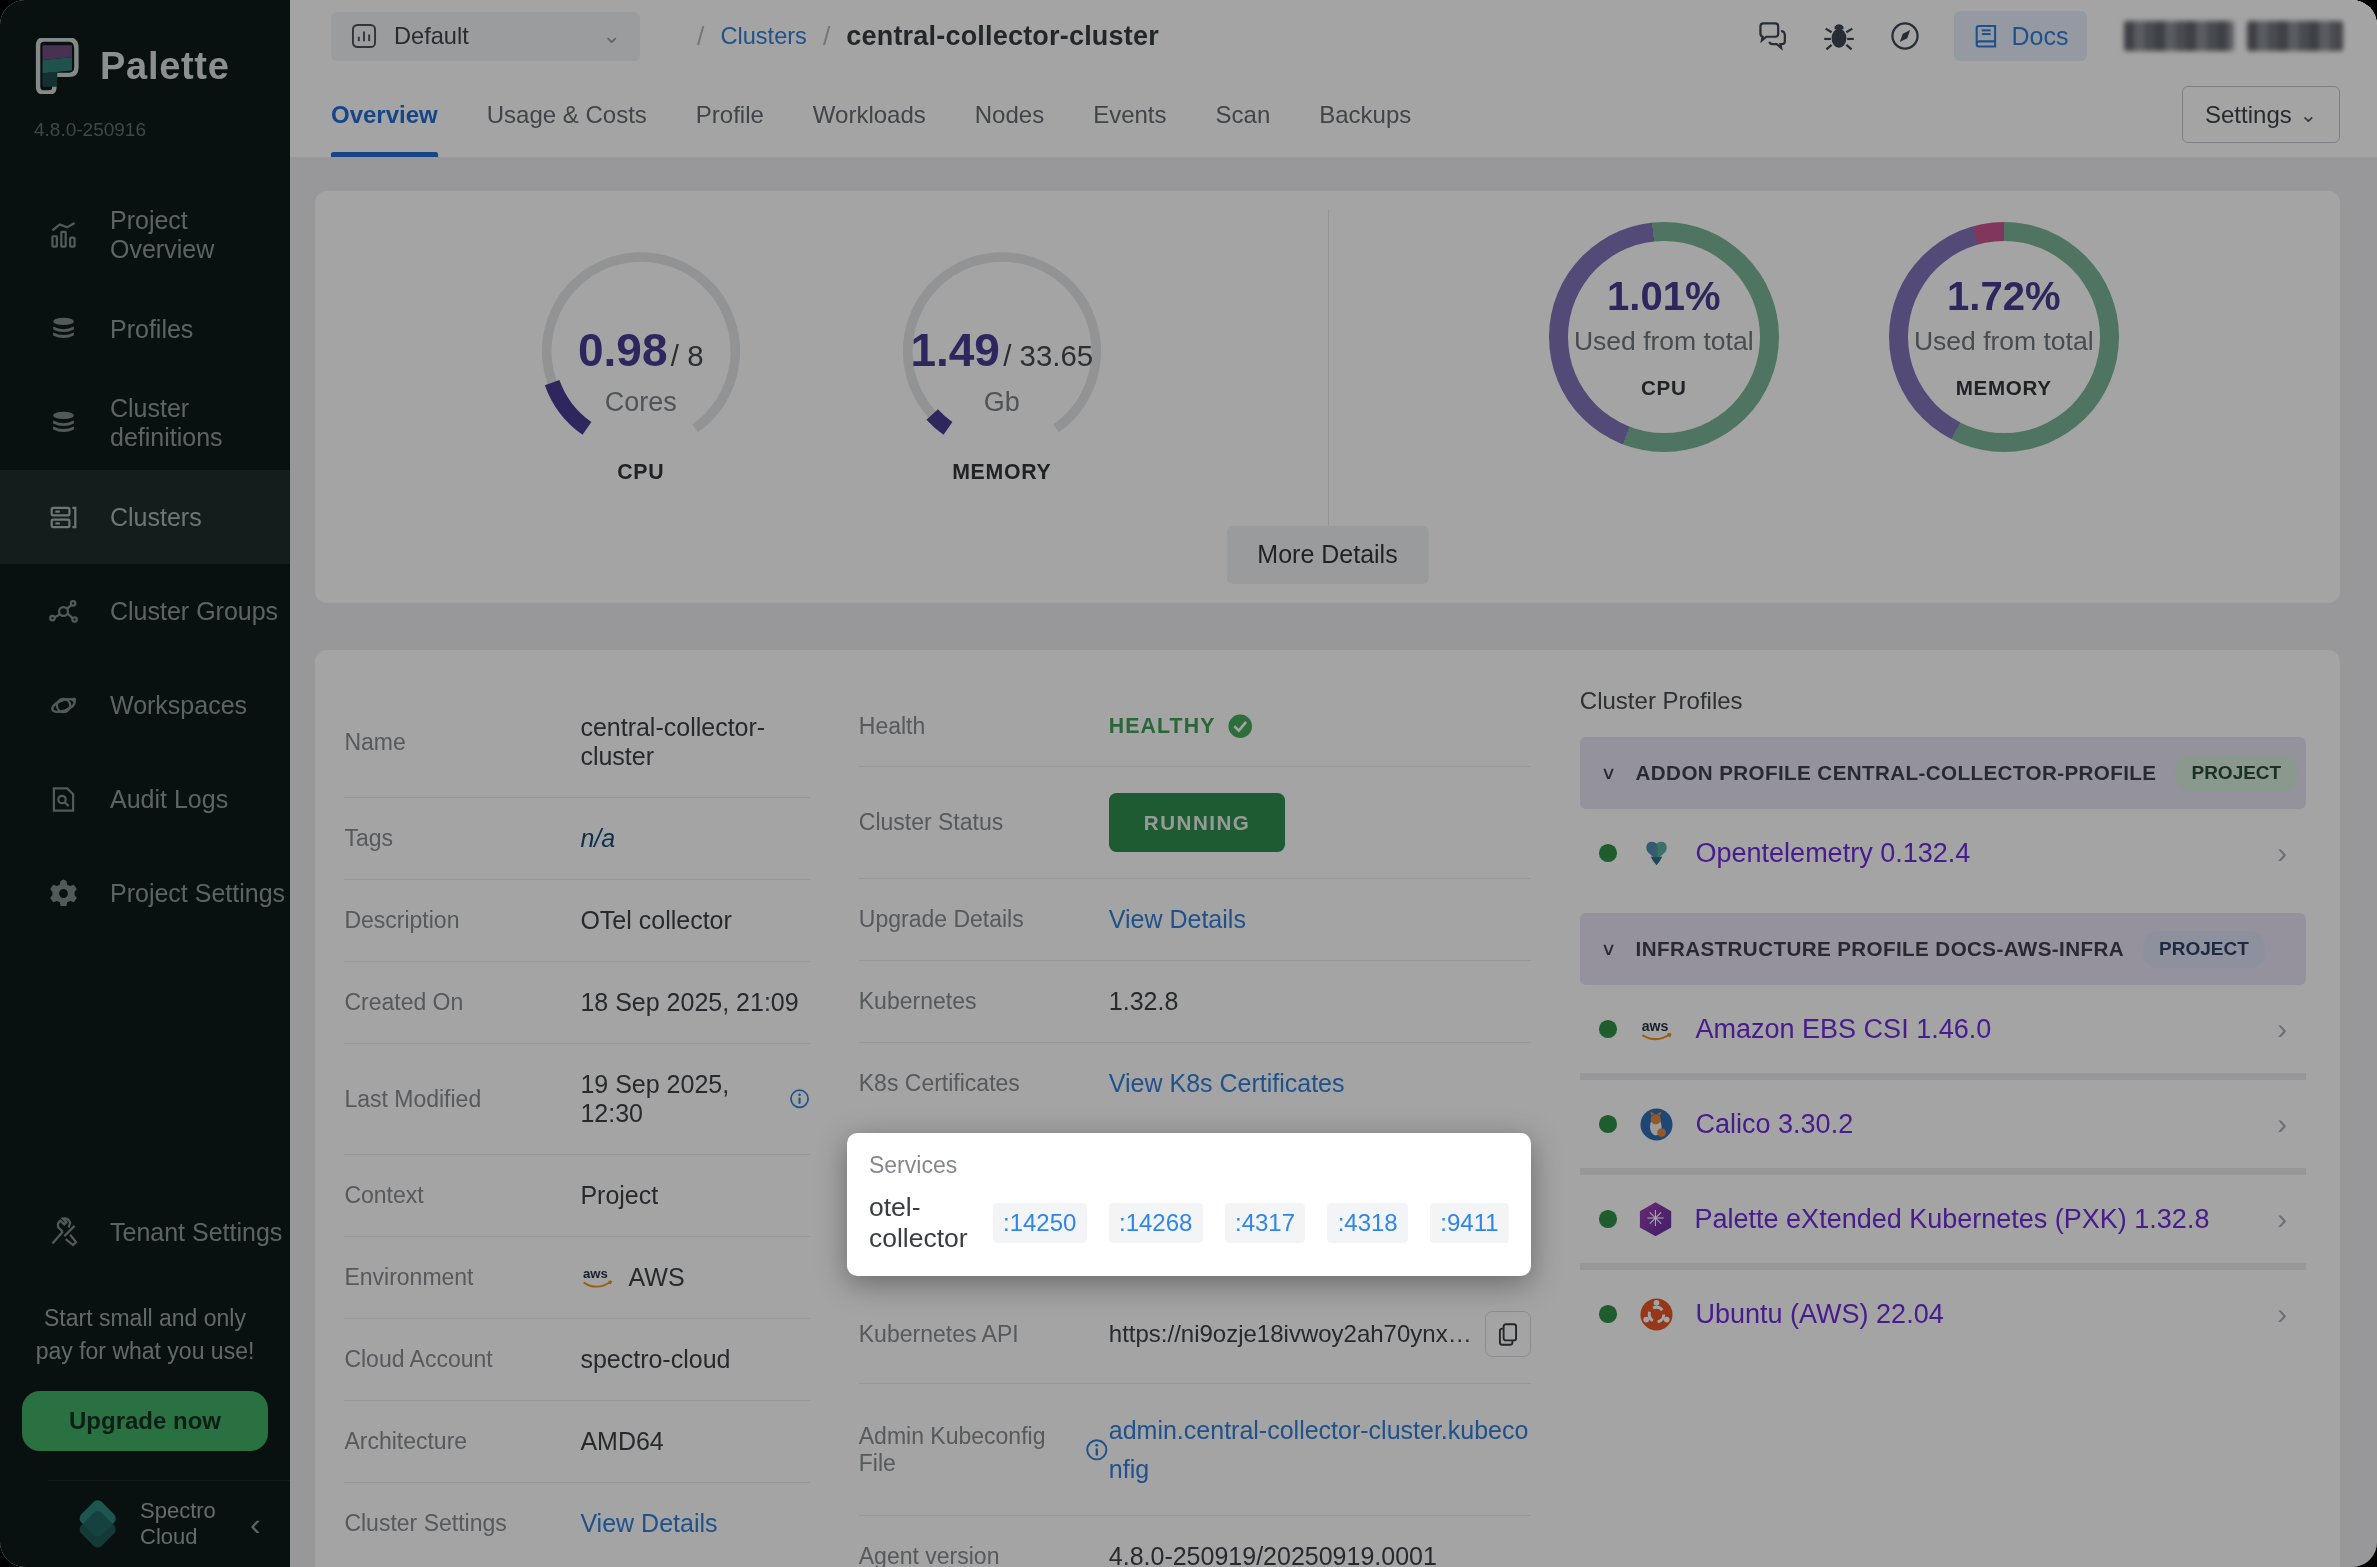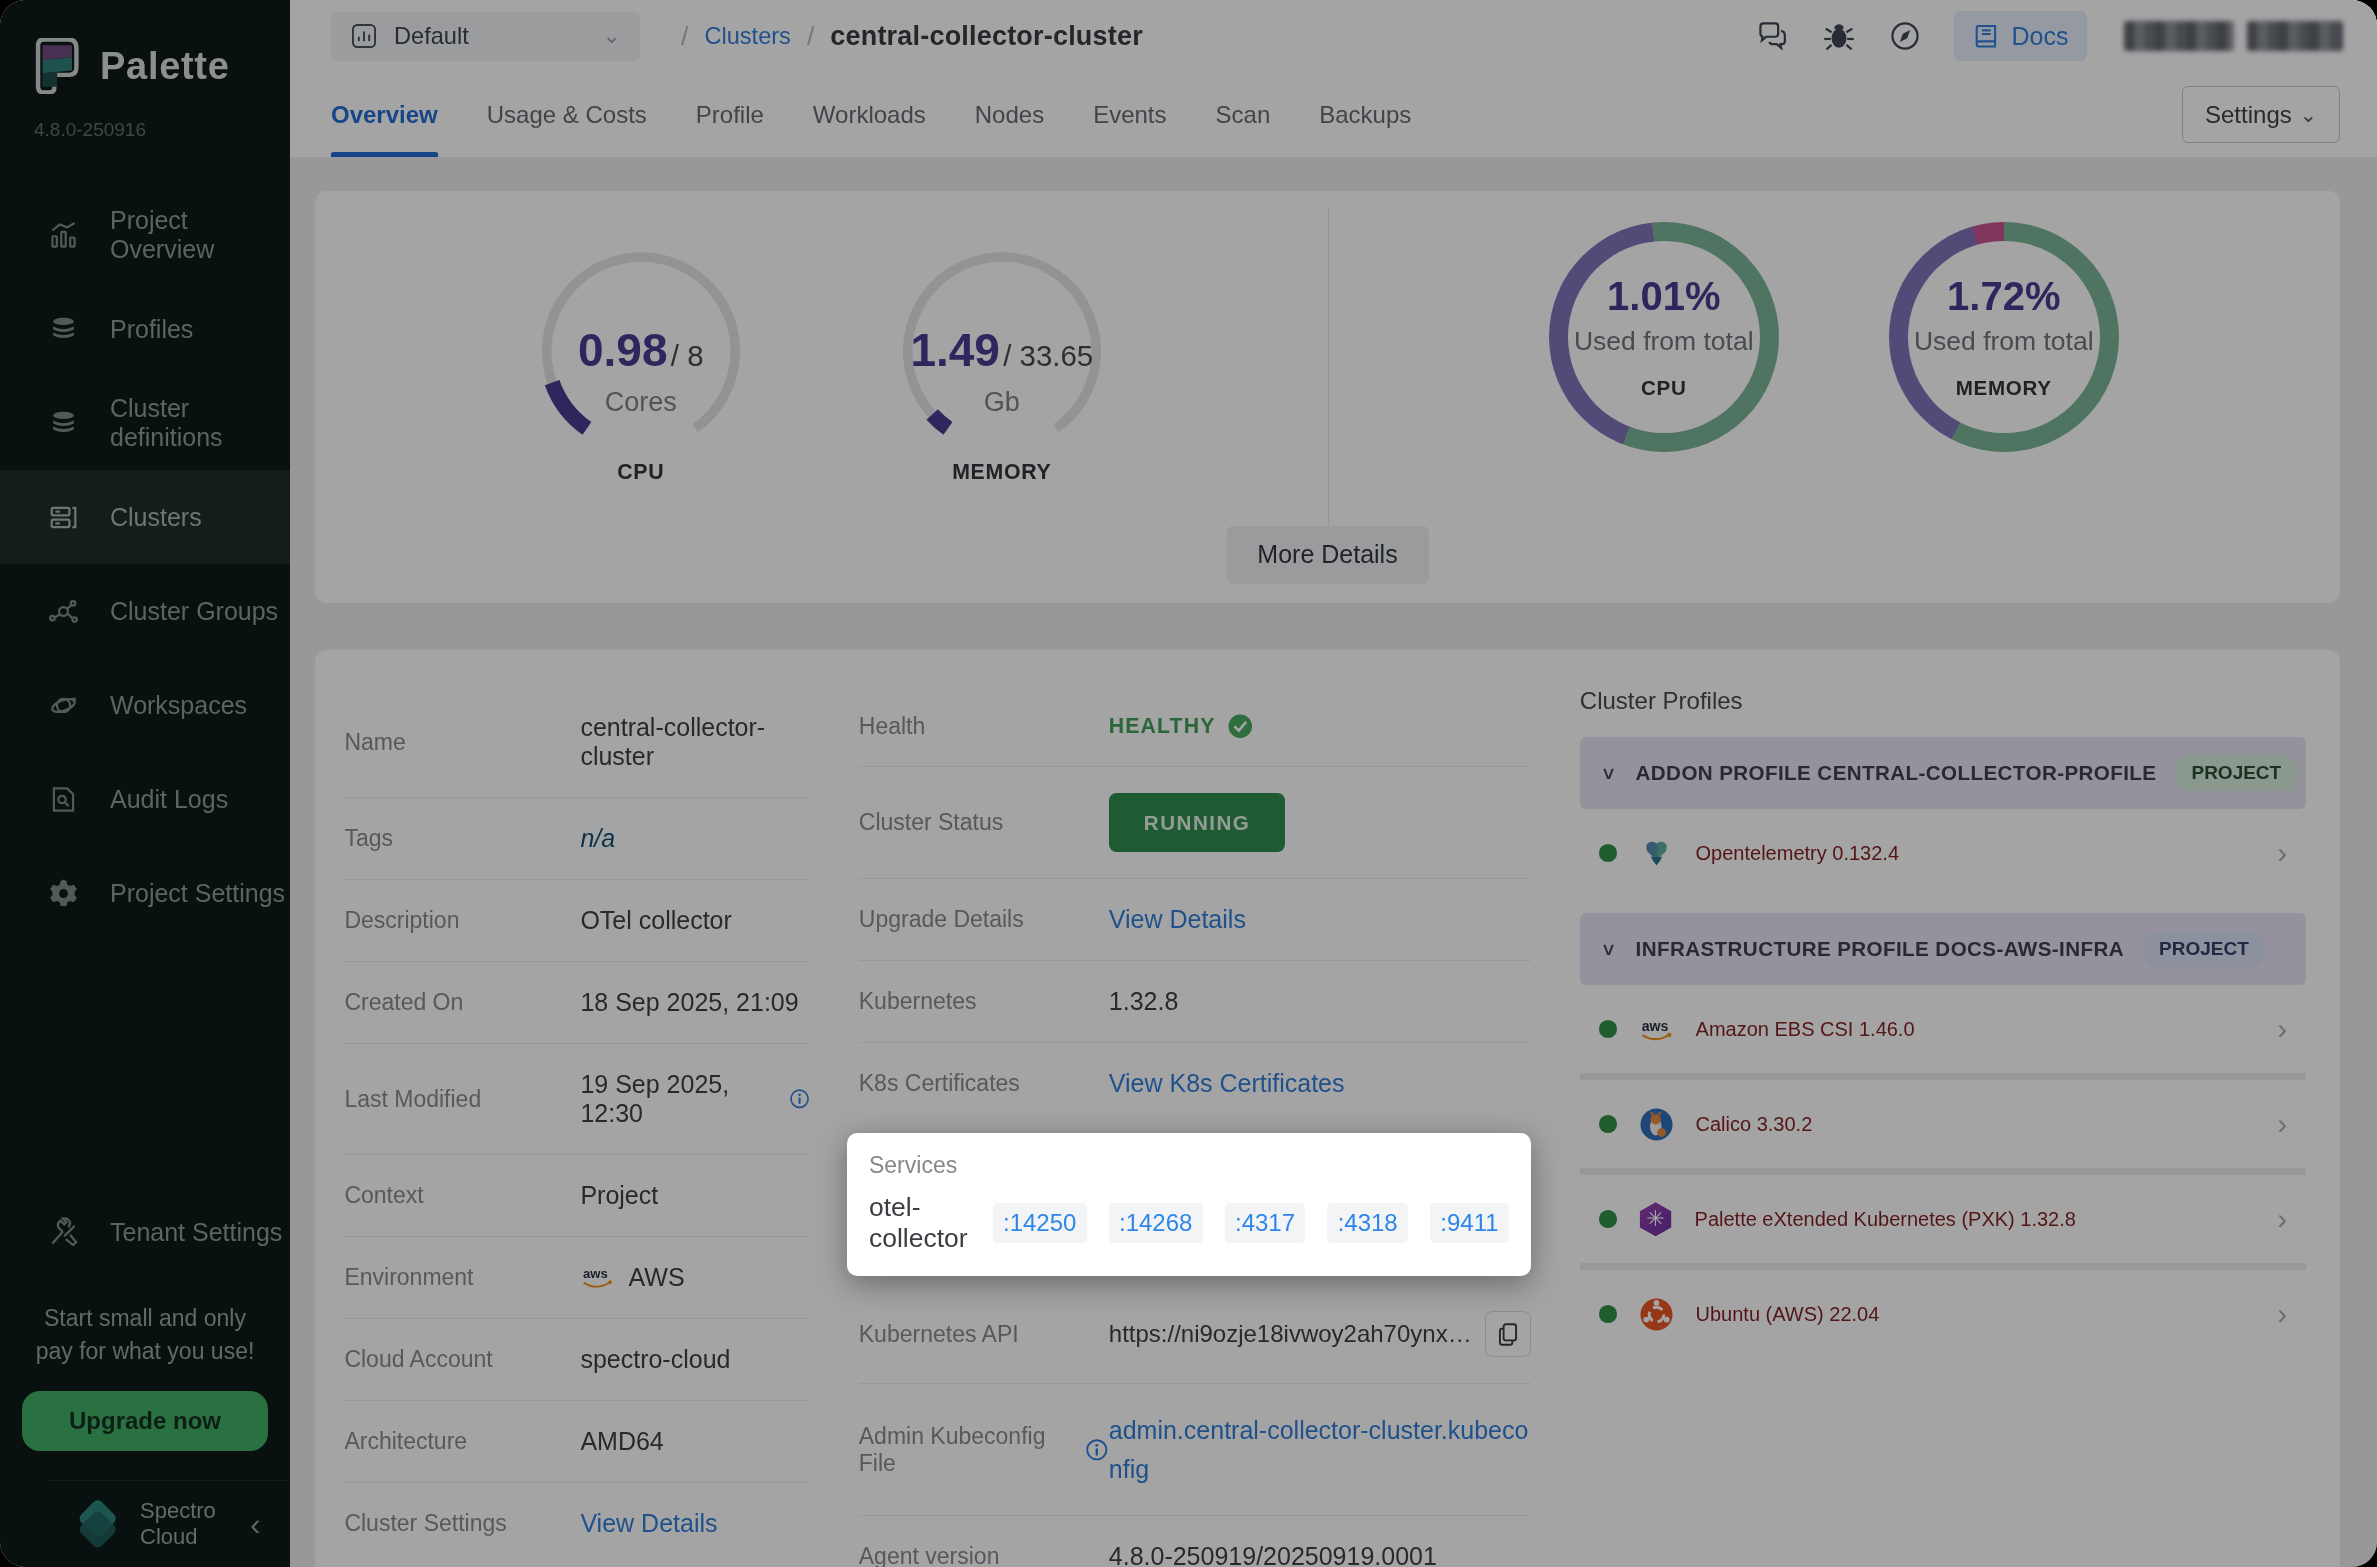--- a/index.html
+++ b/index.html
@@ -26,21 +26,21 @@
   .sidebar-footer { border-top:1.5px solid rgba(255,255,255,0.07); height:87px; display:flex; align-items:center; padding:0 29.4px 0 32px; gap:19px;margin-left:48px; }
   .sc-logo { width:41px; height:41px; position:relative; }
   .sc-logo i { position:absolute; width:29.4px; height:29.4px; border-radius:5.9px; transform:rotate(45deg); }
   .sc-logo i:nth-child(1){ left:2.9px; top:0; background:#2e8f86; opacity:.9; }
   .sc-logo i:nth-child(2){ left:2.9px; top:11.8px; background:#1d5f5a; opacity:.9; }
   .sc-name { font-size:22px; line-height:1.2; color:#9aa6a2; }
   .collapse { margin-left:auto; font-size:32px; color:#8e9a96; cursor:pointer; }
 
   
   .main { flex:1; display:flex; flex-direction:column; position:relative; min-width:0; }
-  .topbar { background:#fff; height:72px; display:flex; align-items:center; padding:0 34px 0 41px; gap:0; }
+  .topbar { background:#fff; height:72px; display:flex; align-items:center; padding:0 34px 0 41px; gap:16px; }
   .proj-select { width:309px; background:#f1f2f4; border-radius:5.9px; height:49px; display:flex; align-items:center; padding:0 19px; gap:16px; cursor:pointer; }
   .proj-select .lbl { font-size:23.6px; color:#3c4146; }
   .proj-select .chev { margin-left:auto; color:#9aa0a6; font-size:22px; }
   .crumb { display:flex; align-items:center; gap:16px; margin-left:41px; }
   .crumb .sep { color:#b4b8bc; font-size:26.5px; font-weight:300; }
   .crumb a { color:#2e7cd6; font-size:23.6px; text-decoration:none; }
   .crumb .title { color:#35393d; font-size:27px; font-weight:bold; letter-spacing:0.2px; }
   .topbar-right { margin-left:auto; display:flex; align-items:center; gap:32px; }
   .tb-icon { width:34px; height:34px; cursor:pointer; }
   .docs-btn { display:flex; align-items:center; gap:11.8px; background:#e7eefb; border-radius:5.9px; padding:10.3px 19px; cursor:pointer; }
@@ -113,21 +113,21 @@
   .cp-header.infra { background:#e8e1f2; }
   .cp-chev { font-size:22px; color:#3b3f46; transform:scaleY(.8); }
   .cp-kind { font-size:20.6px; font-weight:bold; color:#3b3f46; letter-spacing:0.4px; white-space:nowrap; overflow:hidden; }
   .cp-badge { font-size:19px; font-weight:bold; padding:7.4px 16px; border-radius:14.7px; flex-shrink:0; }
   .cp-badge.green { background:#d8ecdb; color:#27492f; }
   .cp-badge.blue { background:#d9e1f2; color:#2e3d63; }
   .cp-item { display:flex; align-items:center; gap:22px; padding:26.5px 19px; background:#fff; border-bottom:7.4px solid #ececef; }
   .cp-item:last-child { border-bottom:none; }
   .cp-dot { width:17.7px; height:17.7px; border-radius:50%; background:#2f8f43; flex-shrink:0; }
   .cp-ic { width:35px; height:35px; flex-shrink:0; display:flex; align-items:center; justify-content:center; }
-  .cp-name { font-size:20px; color:#7f1d1d;text-align:right; }
+  .cp-name { font-size:27px; color:#6d28d9;text-align:right; }
   .cp-arrow { margin-left:auto; color:#a7abb0; font-size:29.4px; }
   .pxk-hex { width:34px; height:34px; background:linear-gradient(135deg,#a03fb0,#5f2d9e); clip-path:polygon(50% 0,96% 26%,96% 74%,50% 100%,4% 74%,4% 26%); display:flex; align-items:center; justify-content:center; color:#fff; font-size:22px; }
 </style>
 </head>
 <body>
 
 <div class="window">
 
   <div class="sidebar">
     <div class="logo-row">

